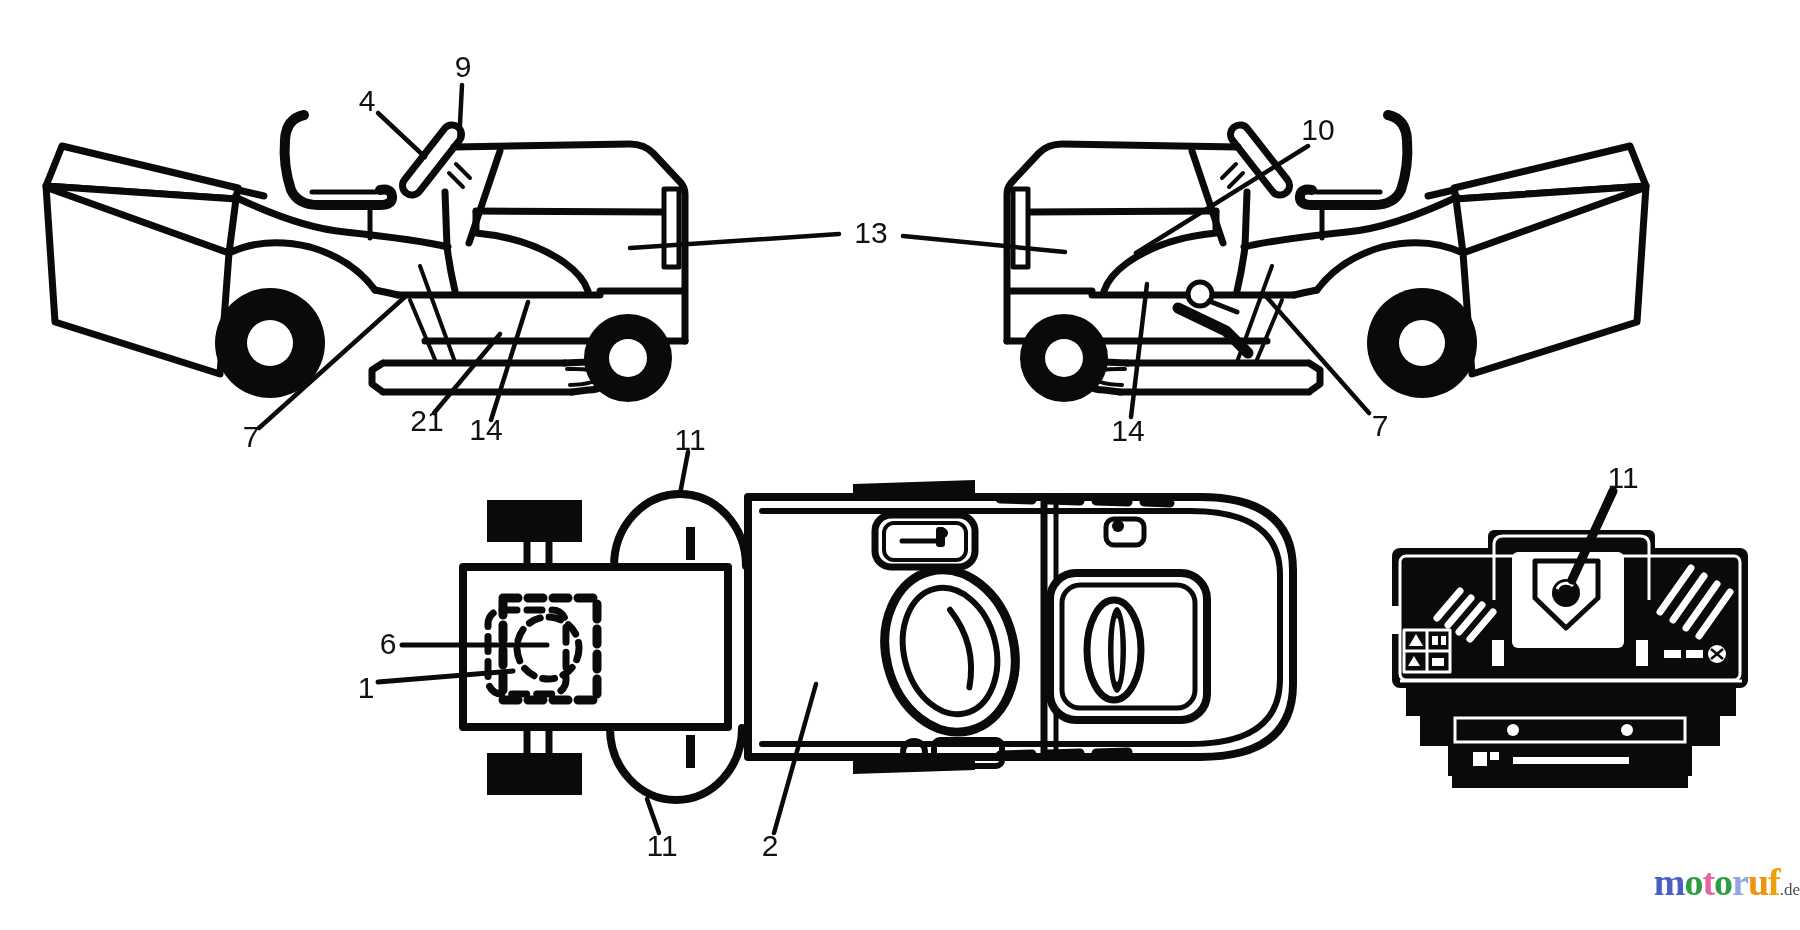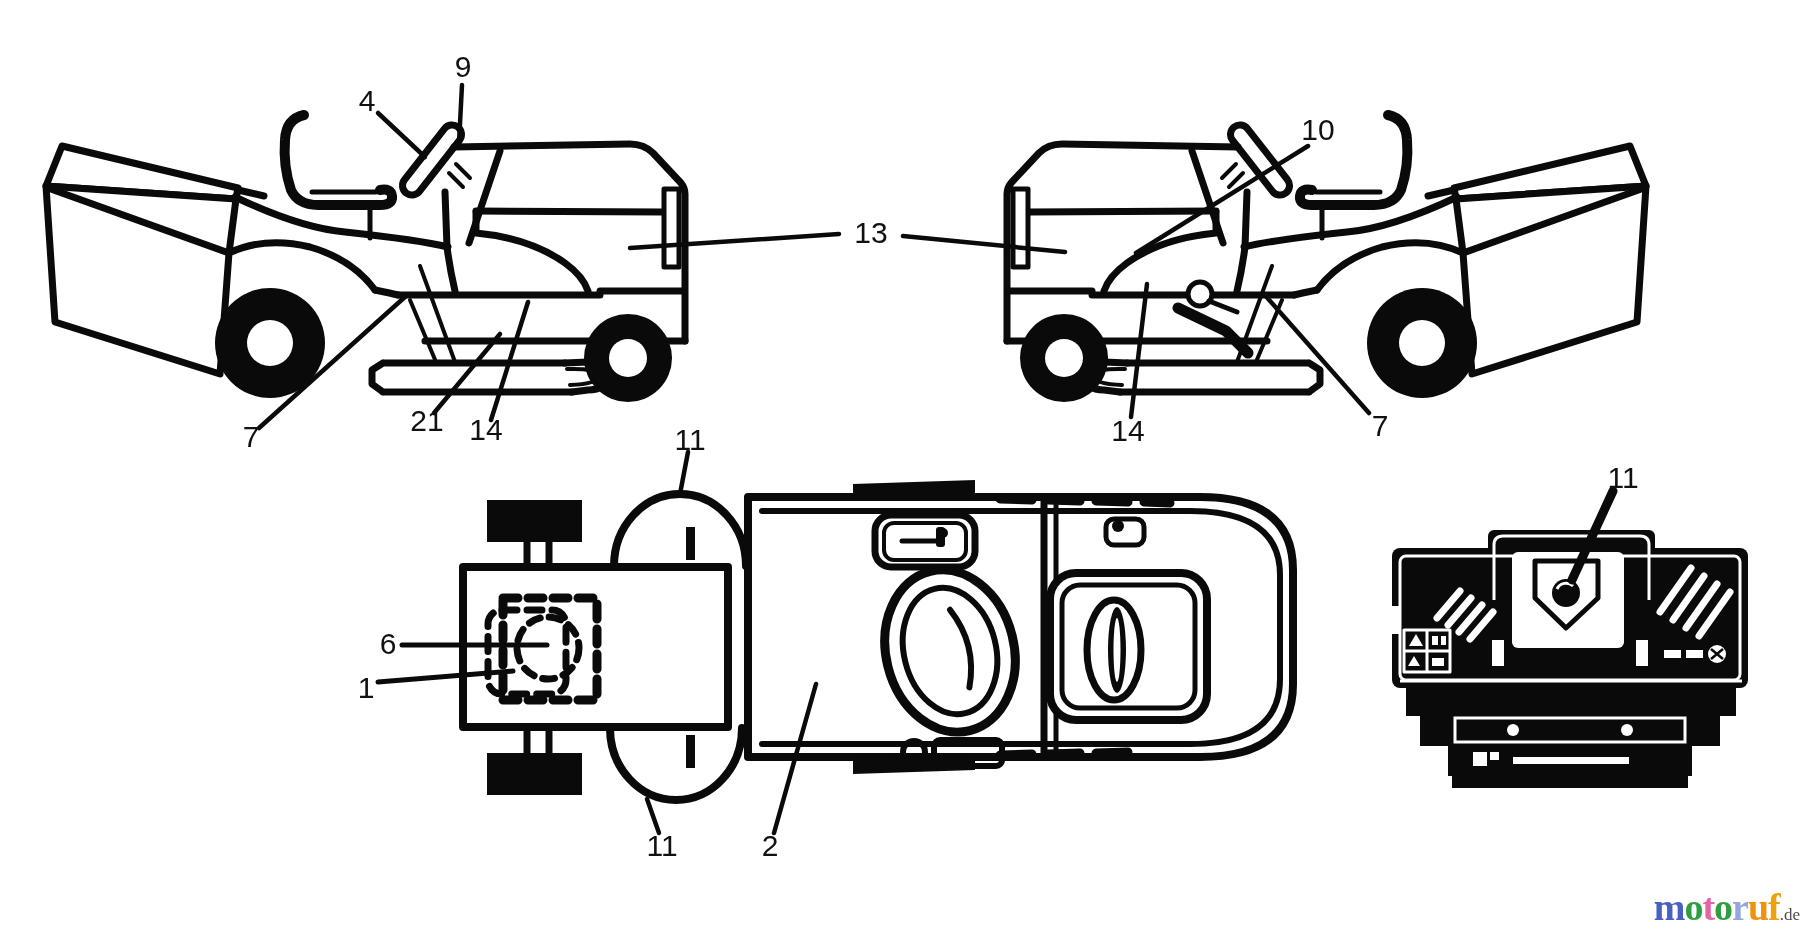--- a/index.html
+++ b/index.html
@@ -12,21 +12,21 @@
   .lnw{fill:#fff;stroke:#0a0a0a;stroke-width:7;stroke-linejoin:round;}
   .lnw5{fill:#fff;stroke:#0a0a0a;stroke-width:5;stroke-linejoin:round;}
   .blk{fill:#0a0a0a;stroke:none;}
   .whi{fill:#fff;stroke:none;}
   .wln{fill:none;stroke:#fff;stroke-width:3;stroke-linejoin:round;}
   .hat{fill:none;stroke:#fff;stroke-width:7;stroke-linecap:round;}
   .lead{fill:none;stroke:#0a0a0a;stroke-width:4.5;stroke-linecap:round;}
   .callout{font-family:"Liberation Sans",sans-serif;font-size:30px;fill:#111;}
   .dash1{stroke-dasharray:15 10;}
   .dash2{stroke-dasharray:12 9;}
-  #logo{position:absolute;left:1555px;top:885px;width:245px;text-align:right;
+  #logo{position:absolute;left:1555px;top:860px;width:245px;text-align:right;
         font-family:"Liberation Serif",serif;white-space:nowrap;}
   #logo .brand{font-size:38px;font-weight:bold;letter-spacing:-1px;}
   #logo .suffix{font-size:17px;font-weight:normal;}
 </style>
 </head>
 <body>
 
 <div class="stage">
 
 <svg width="1800" height="930" viewBox="0 0 1800 930">

